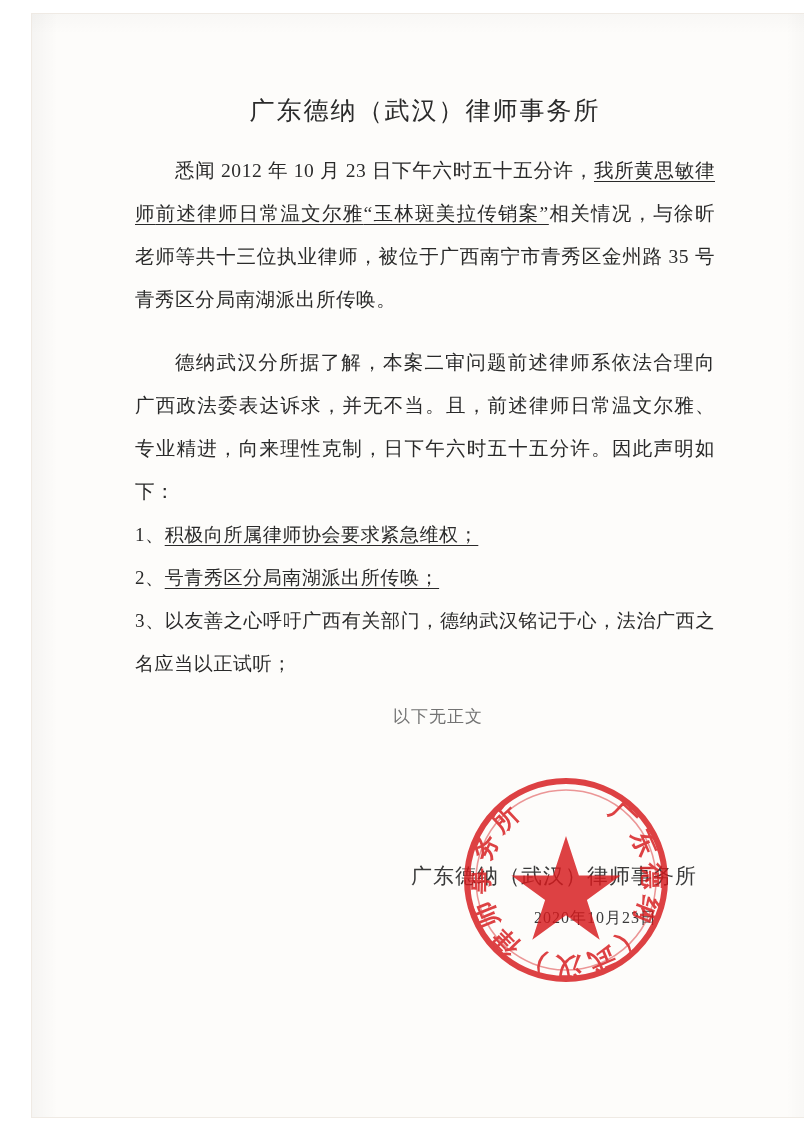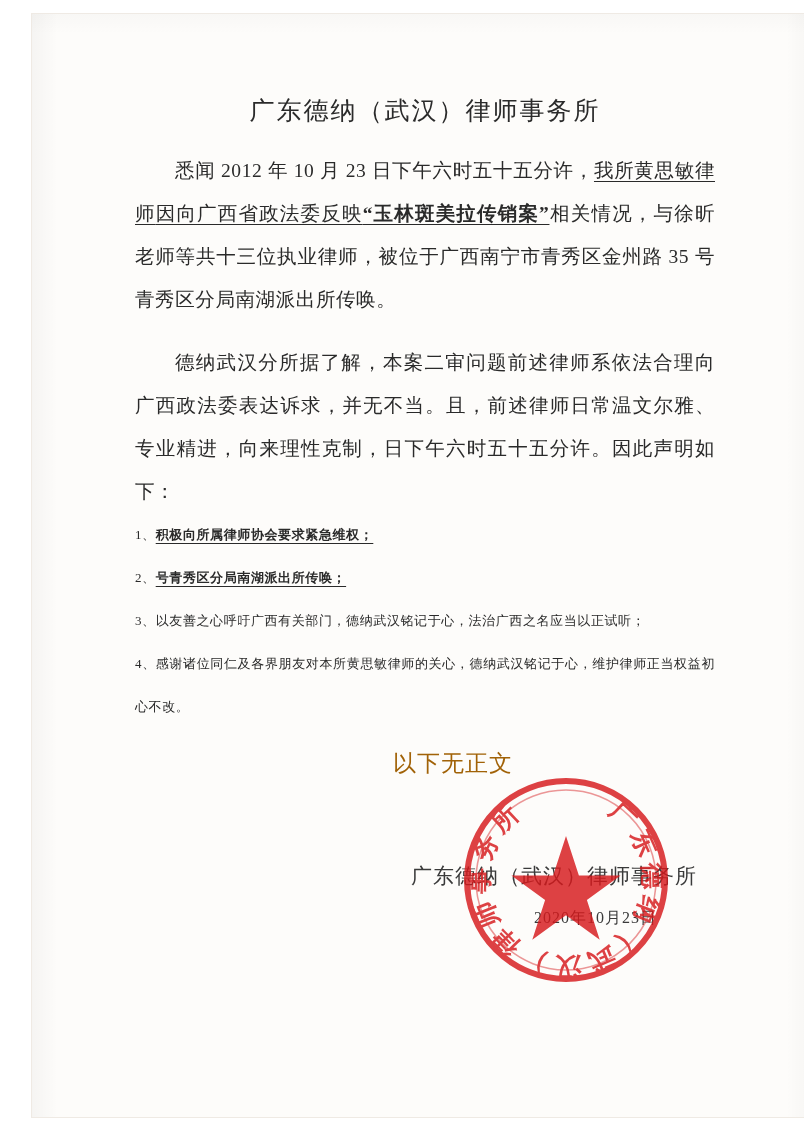--- a/index.html
+++ b/index.html
@@ -66,36 +66,36 @@
     letter-spacing: 0.6px;
   }
   .para.indent {
     text-indent: 40px;
   }
   .u {
     text-decoration: underline;
     text-underline-offset: 4px;
   }
   .b {
-    font-weight: bold;
+    font-weight: normal;
   }
   .gap {
     height: 20px;
   }
   .list-line {
-    font-size: 13px;
+    font-size: 19px;
     line-height: 43px;
     color: #2a2a2a;
     text-align: justify;
     text-justify: inter-ideograph;
     letter-spacing: 0.6px;
   }
   .closing {
-    font-size: 23px;
-    color: #a16207;
+    font-size: 17px;
+    color: #737373;
     letter-spacing: 1px;
     margin-top: 20px;
     padding-left: 258px;
   }
   
   #sign-block {
     position: absolute;
     left: 103px;
     top: 848px;
     width: 580px;
@@ -135,33 +135,32 @@
 </head>
 <body>
 
 <div id="page-sheet">
 
   <div id="doc-body">
 
     <div class="org-name">广东德纳（武汉）律师事务所</div>
 
 
-    <div class="para indent"><span>悉闻 2012 年 10 月 23 日下午六时五十五分许，</span><span class="u">我所黄思敏律师</span><span class="u">因向广西省政法委反映</span><span class="u b">“玉林斑美拉传销案”</span><span>相关情况，与徐昕老师等共十三位执业律师，被位于广西南宁市青秀区金州路 35 号青秀区分局南湖派出所传唤。</span></div>
+    <div class="para indent"><span>悉闻 2012 年 10 月 23 日下午六时五十五分许，</span><span class="u">我所黄思敏律师</span><span class="u">前述律师日常温文尔雅</span><span class="u b">“玉林斑美拉传销案”</span><span>相关情况，与徐昕老师等共十三位执业律师，被位于广西南宁市青秀区金州路 35 号青秀区分局南湖派出所传唤。</span></div>
 
     <div class="gap"></div>
 
     <div class="para indent">德纳武汉分所据了解，本案二审问题前述律师系依法合理向广西政法委表达诉求，并无不当。且，前述律师日常温文尔雅、专业精进，向来理性克制，日下午六时五十五分许。因此声明如下：</div>
 
     <div class="list-line"><span>1、</span><span class="u b">积极向所属律师协会要求紧急维权；</span></div>
 
     <div class="list-line"><span>2、</span><span class="u b">号青秀区分局南湖派出所传唤；</span></div>
 
     <div class="list-line"><span>3、</span><span>以友善之心呼吁广西有关部门，德纳武汉铭记于心，法治广西之名应当以正试听；</span></div>
 
-    <div class="list-line"><span>4、</span><span>感谢诸位同仁及各界朋友对本所黄思敏律师的关心，德纳武汉铭记于心，维护律师正当权益初心不改。</span></div>
 
     <div class="closing">以下无正文</div>
 
   </div>
 
   <div id="sign-block">
     <div id="sign-org">广东德纳（武汉）律师事务所</div>
     <div id="sign-date">2020年10月23日</div>
   </div>
 

